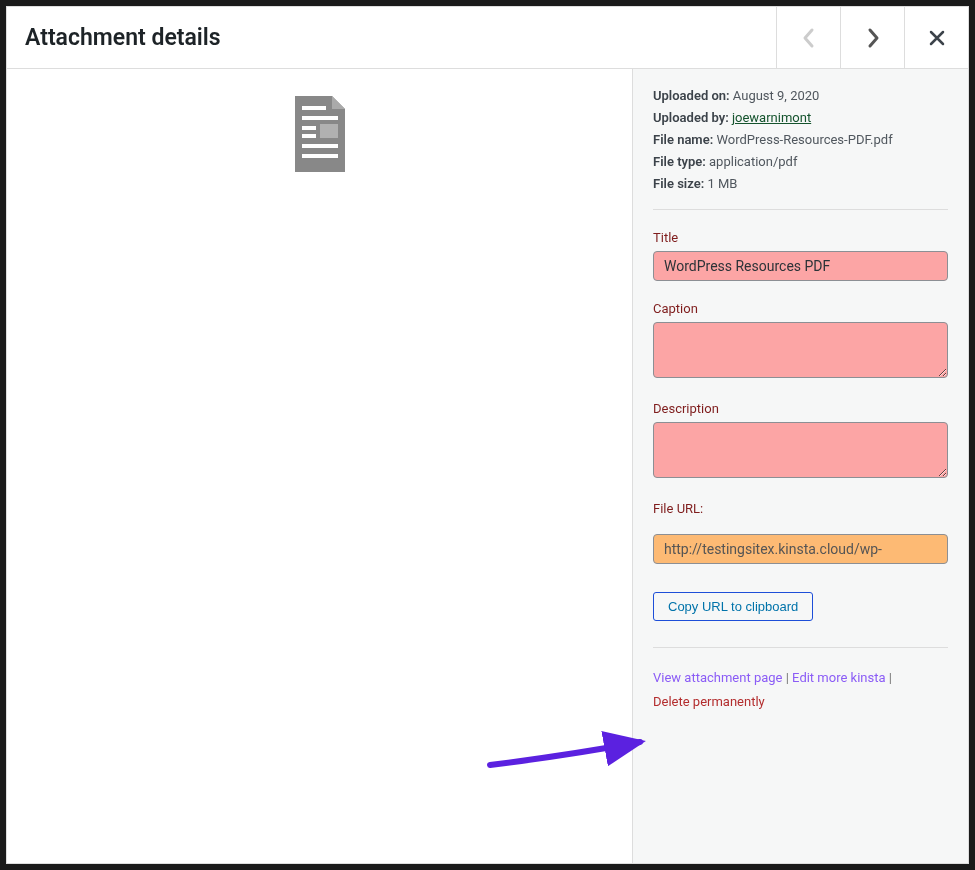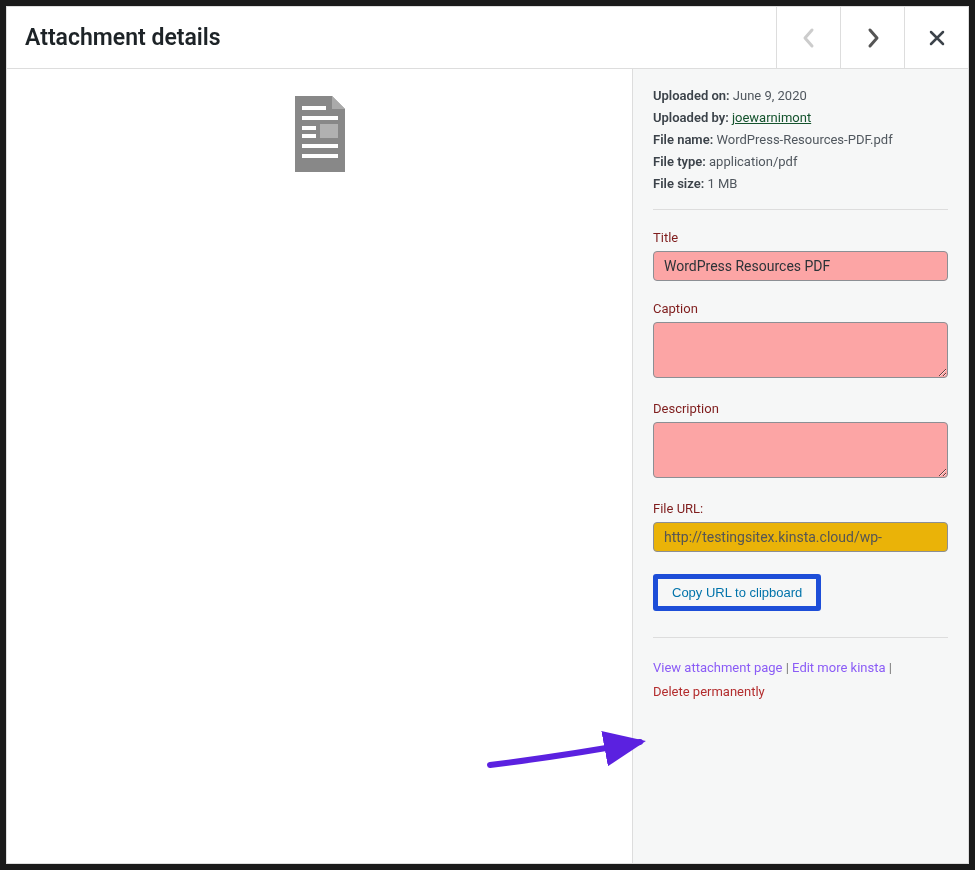--- a/index.html
+++ b/index.html
@@ -99,33 +99,34 @@
     font-size: 14px;
     background: #fca5a5;
     color: #2c3338;
     font-family: inherit;
   }
   .field textarea {
     height: 56px;
     resize: both;
   }
   .field input[readonly] {
-    background: #eab308;
+    background: #fdba74;
     color: #555;
+    margin-top: 12px;
   }
   .copy-btn {
     display: inline-block;
     padding: 6px 14px;
-    border: 5px solid #1d4ed8;
+    border: 1px solid #1d4ed8;
     color: #0073aa;
     background: #f6f7f7;
     border-radius: 3px;
     font-size: 13px;
     cursor: pointer;
-    margin-top: 2px;
+    margin-top: 8px;
   }
   .links-block {
     border-top: 1px solid #ddd;
     padding-top: 18px;
     margin-top: 26px;
     font-size: 13px;
     line-height: 1.8;
   }
   .links-block a { color: #8b5cf6; text-decoration: none; cursor: pointer; }
   .links-block a.delete { color: #b32d2e; }
@@ -174,21 +175,21 @@
         <rect x="12" y="40" width="14" height="4" fill="#fff"></rect>
         <rect x="12" y="50" width="36" height="4" fill="#fff"></rect>
         <rect x="12" y="60" width="36" height="4" fill="#fff"></rect>
       </svg>
     </div>
 
     <div class="sidebar">
       <div class="meta-block">
         <div>
           <span class="meta-label">Uploaded on:</span>
-          <span>June 9, 2020</span>
+          <span>August 9, 2020</span>
         </div>
         <div>
           <span class="meta-label">Uploaded by:</span>
           <a class="meta-link">joewarnimont</a>
         </div>
         <div>
           <span class="meta-label">File name:</span>
           <span>WordPress-Resources-PDF.pdf</span>
         </div>
         <div>

